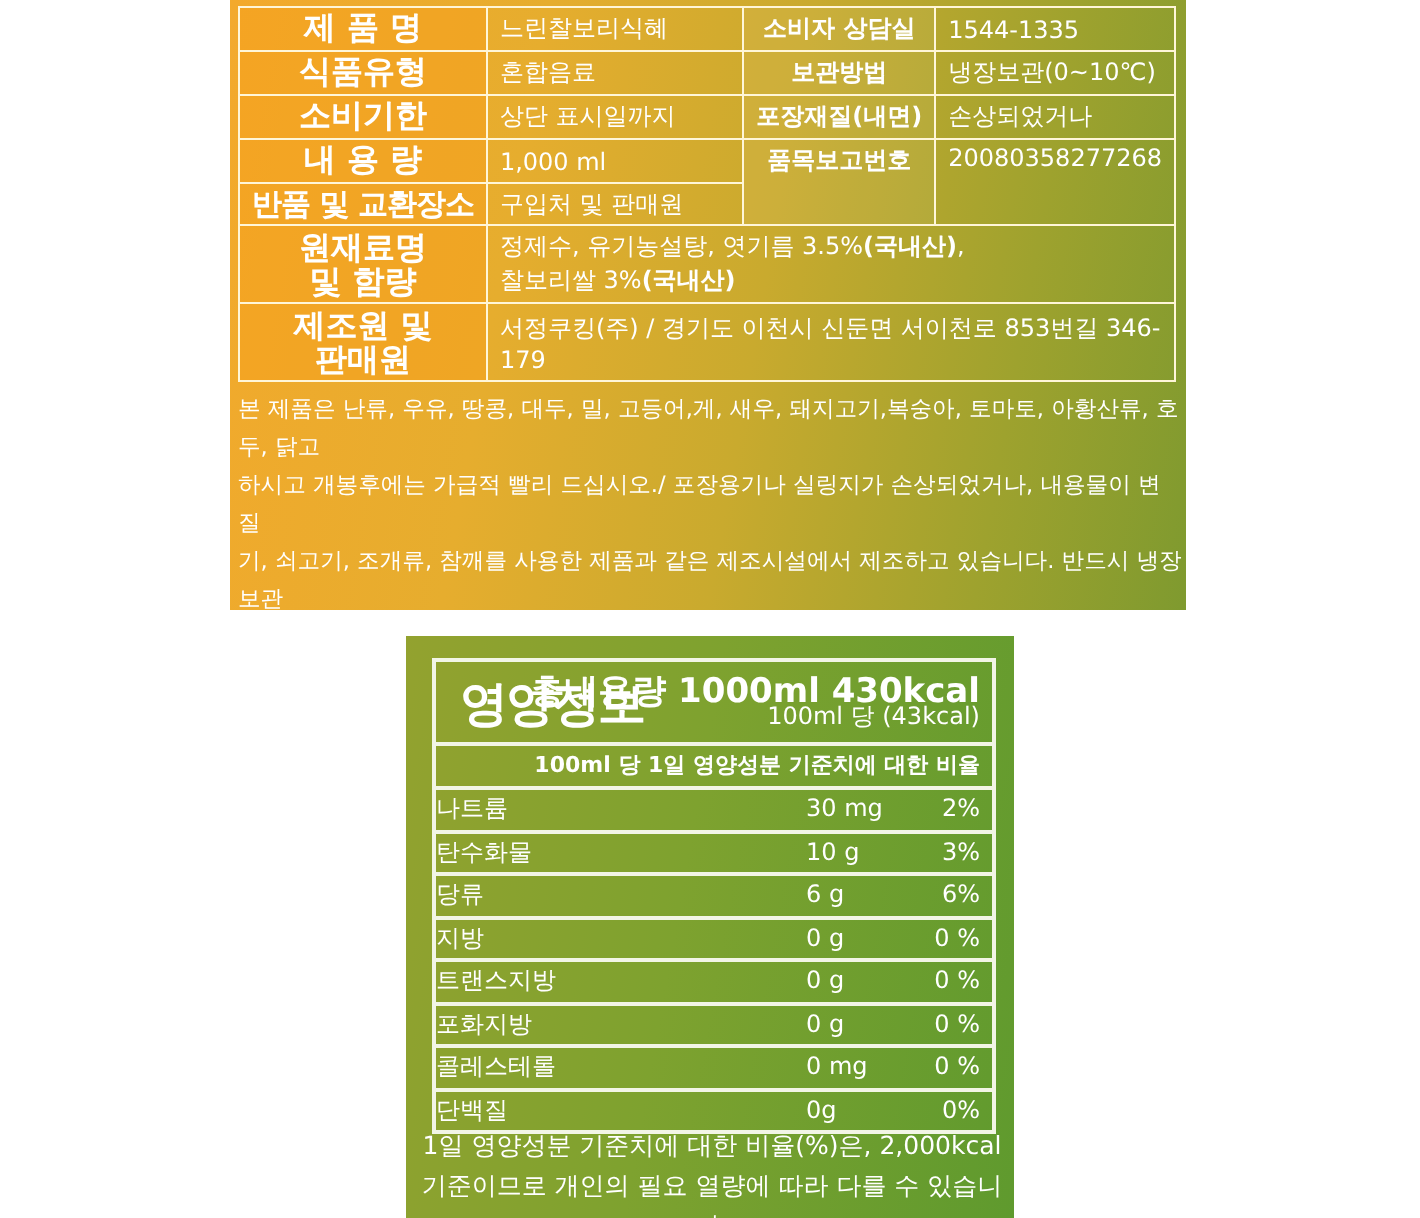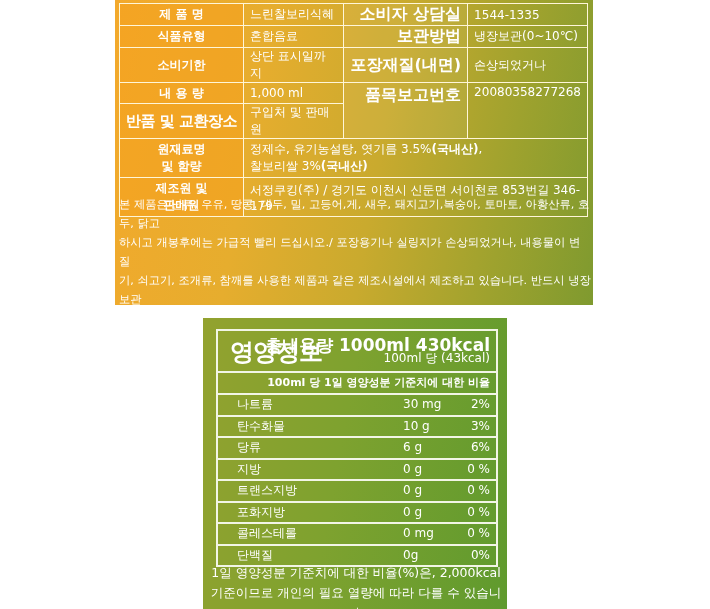--- a/index.html
+++ b/index.html
@@ -1,38 +1,38 @@
 <!DOCTYPE html>
 <html><head>
 <meta charset="utf-8">
 <style>
   html,body{margin:0;padding:0;background:#fff;}
   body{width:710px;height:609px;position:relative;overflow:hidden;font-family:"DejaVu Sans","Liberation Sans",sans-serif;}
   .top{position:absolute;left:115px;top:0;width:478px;height:305px;
        background:linear-gradient(100deg,#f3a92c 0%,#e6ad2e 30%,#c9aa2e 55%,#9ea22e 80%,#7f9a2f 100%);}
   .info{position:absolute;left:4px;top:3px;width:469px;border-collapse:collapse;color:#fff;font-size:12px;}
   .info td{border:1.5px solid #fff6d8;padding:0 6px;height:20px;vertical-align:middle;}
-  .info td.h{font-weight:bold;text-align:center;background:rgba(245,160,30,0.55);white-space:nowrap;font-size:12px;}
-  .info td.h2{font-weight:bold;text-align:right;white-space:nowrap;font-size:16px;background:rgba(255,255,255,0.06);}
+  .info td.h{font-weight:bold;text-align:center;background:rgba(245,160,30,0.55);white-space:nowrap;font-size:16px;}
+  .info td.h2{font-weight:bold;text-align:center;white-space:nowrap;font-size:12px;background:rgba(255,255,255,0.06);}
   .info td.v{font-weight:normal;}
   .info .b{font-weight:bold;}
   .notes{position:absolute;left:4px;top:195px;width:472px;color:#fff;font-size:11.3px;line-height:19px;}
   .notes p{margin:0;}
   .notes p.gap{margin-top:3px;}
   .bottom{position:absolute;left:203px;top:318px;width:304px;height:291px;
           background:linear-gradient(100deg,#93a22f 0%,#7ea22f 45%,#5f9a2e 100%);}
   .nbox{position:absolute;left:13px;top:11px;width:278px;border:2px solid #f2f5e6;}
   .nhead{height:40px;border-bottom:2px solid #f2f5e6;position:relative;color:#fff;}
   .ntitle{position:absolute;left:12px;top:5px;font-size:24px;font-weight:bold;letter-spacing:-1px;}
   .ntotal{position:absolute;right:6px;top:3px;font-size:17px;font-weight:bold;text-align:right;}
   .nper{position:absolute;right:6px;top:19px;font-size:12px;text-align:right;}
   .nsub{height:20px;border-bottom:2px solid #f2f5e6;color:#fff;font-size:11px;font-weight:bold;text-align:right;padding-right:6px;line-height:20px;}
   .nrow{height:19.5px;border-bottom:2px solid #f2f5e6;color:#fff;font-size:12px;position:relative;line-height:19px;}
   .nrow:last-child{border-bottom:none;}
-  .nrow .nm{position:absolute;left:19px;text-align:right;}
+  .nrow .nm{position:absolute;left:0;text-align:right;}
   .nrow .am{position:absolute;left:185px;}
   .nrow .pc{position:absolute;right:6px;}
   .nfoot{position:absolute;left:6px;top:245px;width:294px;color:#fff;font-size:12.5px;line-height:20px;text-align:center;}
 </style>
 </head>
 <body>
 
 <div class="top">
   <table class="info">
     <tbody>

